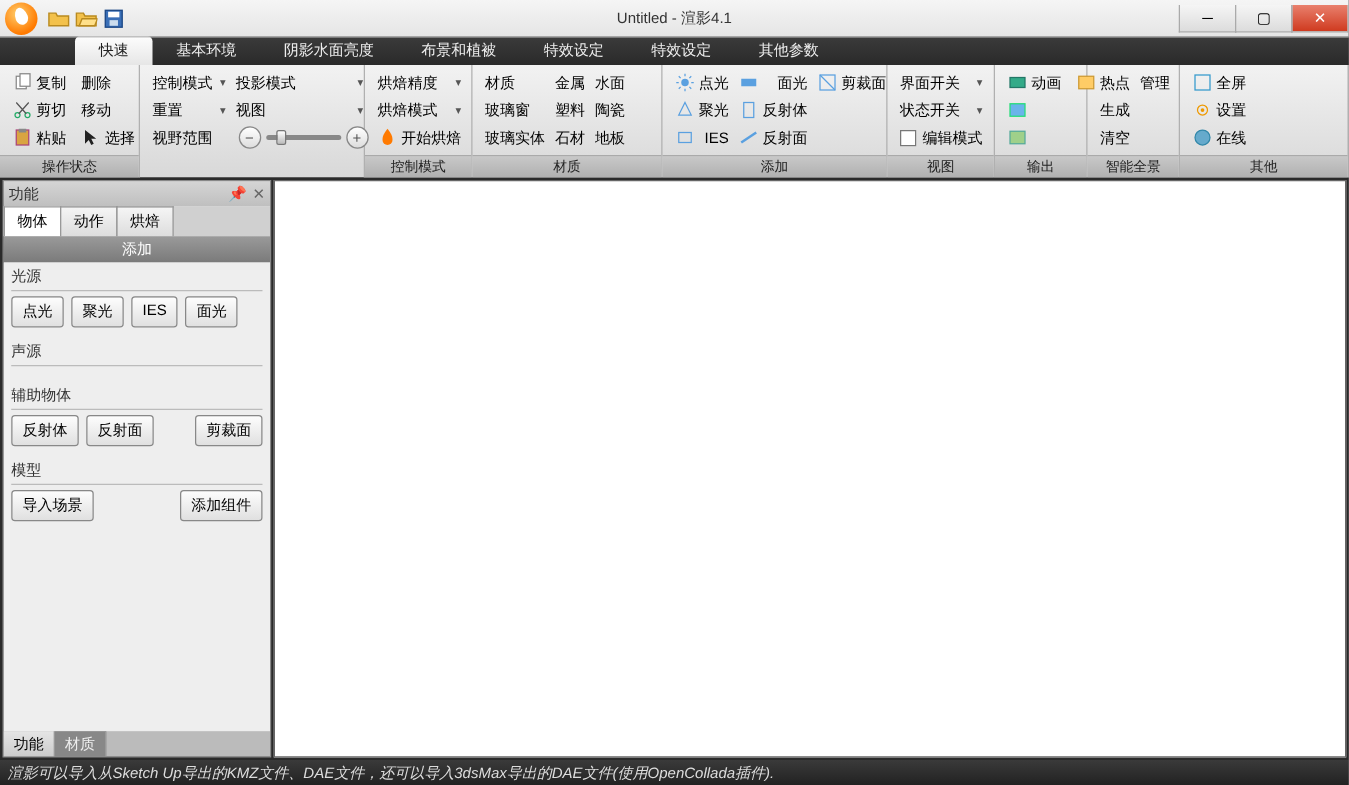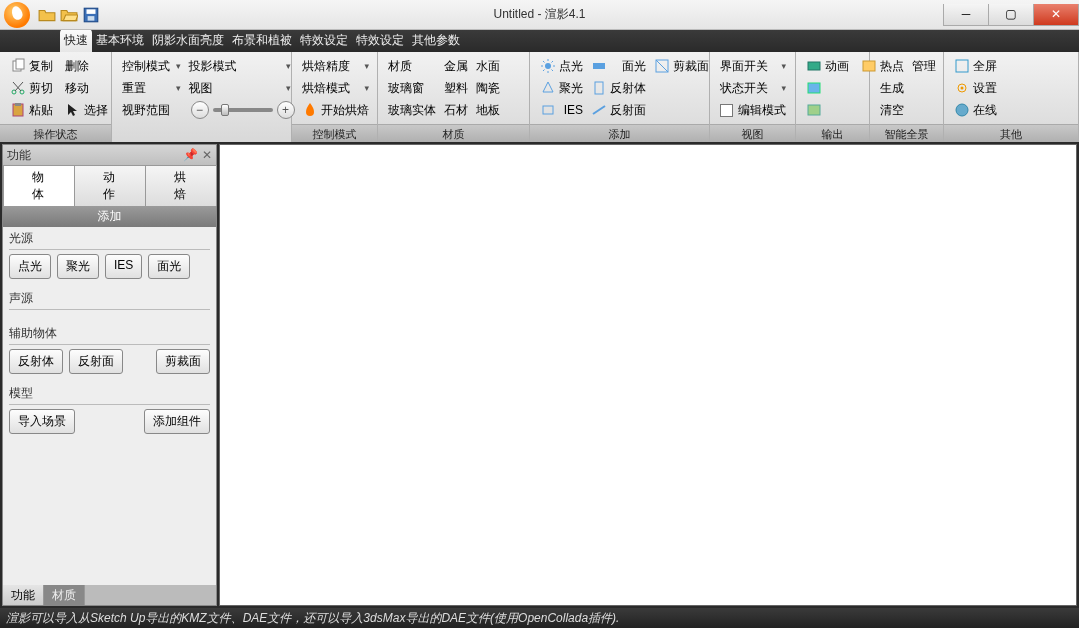--- a/index.html
+++ b/index.html
@@ -11,21 +11,21 @@
 .app-logo::before { content:""; position:absolute; left:8px; top:4px; width:10px; height:14px; background:#fff; border-radius:50% 50% 50% 50% / 60% 60% 40% 40%; transform: rotate(-20deg); }
 .qat { display: flex; gap: 4px; margin-left: 4px; }
 .qat-btn { width: 18px; height: 18px; display:flex; align-items:center; justify-content:center; }
 .title-text { position: absolute; left: 50%; transform: translateX(-50%); color: #333; }
 .win-controls { margin-left: auto; display: flex; }
 .win-btn { width: 46px; height: 22px; display:flex; align-items:center; justify-content:center; background: linear-gradient(#f5f5f5,#dcdcdc); border:1px solid #aaa; border-top:none; margin-left:-1px; }
 .win-close { background: linear-gradient(#e9806d,#cf3a1f); color:#fff; }
 
 
 .ribbon-tabs { height: 22px; background: linear-gradient(#3a3a3a,#2a2a2a); display:flex; align-items:flex-end; padding-left: 60px; }
-.ribbon-tab { padding: 3px 4px; color: #eee; cursor:pointer; border-radius: 4px 4px 0 0; font-family: Liberation Mono, monospace; }
+.ribbon-tab { padding: 3px 19px; color: #eee; cursor:pointer; border-radius: 4px 4px 0 0; font-family: Liberation Mono, monospace; }
 .ribbon-tab.active { background: linear-gradient(#fdfdfd,#e6e6e6); color:#222; }
 
 
 .ribbon { height: 90px; background: linear-gradient(#f2f2f2,#d8d8d8); display:flex; }
 .ribbon-group { border-right: 1px solid #b0b0b0; display:flex; flex-direction:column; }
 .ribbon-content { flex:1; padding: 4px 6px; display:flex; align-items:flex-start; }
 .ribbon-title { height: 18px; background: linear-gradient(#c8c8c8,#b0b0b0); color:#222; text-align:center; font-size:11px; line-height:18px; border-top:1px solid #aaa;}
 .col3 { display:grid; grid-template-rows: repeat(3, 20px); gap:2px; }
 .rbtn { display:flex; align-items:center; gap:3px; padding: 1px 4px; white-space:nowrap; cursor:pointer; min-height:20px;justify-content:space-between; }
 .rbtn .ic { width:16px; height:16px; flex-shrink:0; display:inline-flex; align-items:center; justify-content:center; }
@@ -37,21 +37,21 @@
 .slider-track { width:60px; height:4px; background:#888; border-radius:2px; position:relative; }
 .slider-thumb { position:absolute; left:8px; top:-4px; width:8px; height:12px; background:linear-gradient(#fff,#bbb); border:1px solid #777; border-radius:2px; }
 
 
 .work { display:flex; height: calc(628px - 30px - 22px - 90px - 20px); background:#2a2a2a; padding:2px; gap:2px; }
 .panel { width: 215px; background: linear-gradient(#eaeaea,#dcdcdc); display:flex; flex-direction:column; border:1px solid #888;justify-content:space-between; }
 .panel-header { height:20px; background:linear-gradient(#d5d5d5,#bfbfbf); display:flex; align-items:center; padding:0 4px; color:#333; }
 .panel-header .hdr-btns { margin-left:auto; display:flex; gap:4px; color:#666; }
 .panel-body { flex:1; background:#eee; overflow:hidden; }
 .panel-tabs { display:flex; background:#d0d0d0; }
-.panel-tab { padding:3px 28px; border:1px solid #999; border-bottom:none; background:linear-gradient(#f5f5f5,#ddd); margin-right:-1px; cursor:pointer; }
+.panel-tab { padding:3px 10px; border:1px solid #999; border-bottom:none; background:linear-gradient(#f5f5f5,#ddd); margin-right:-1px; cursor:pointer; }
 .panel-tab.active { background:#fff; }
 .subheader { background:linear-gradient(#9a9a9a,#7a7a7a); color:#fff; text-align:center; padding:2px; }
 .sect { padding: 3px 6px 8px 6px; }
 .sect-title { color:#333; margin-bottom:4px; border-bottom:1px solid #bbb; padding-bottom:2px; }
 .btn-row { display:flex; gap:6px; flex-wrap:wrap; }
 .pbtn { padding: 3px 8px; border:1px solid #888; background:linear-gradient(#fdfdfd,#e0e0e0); border-radius:3px; cursor:pointer; }
 .pbtn.sel { border-color:#4a90d9; box-shadow:0 0 0 1px #8ec2f0 inset; background:linear-gradient(#eaf3fb,#d0e6f8); }
 .push-right { margin-left:auto; }
 
 .canvas { flex:1; background:#fff; border:1px solid #666; }

